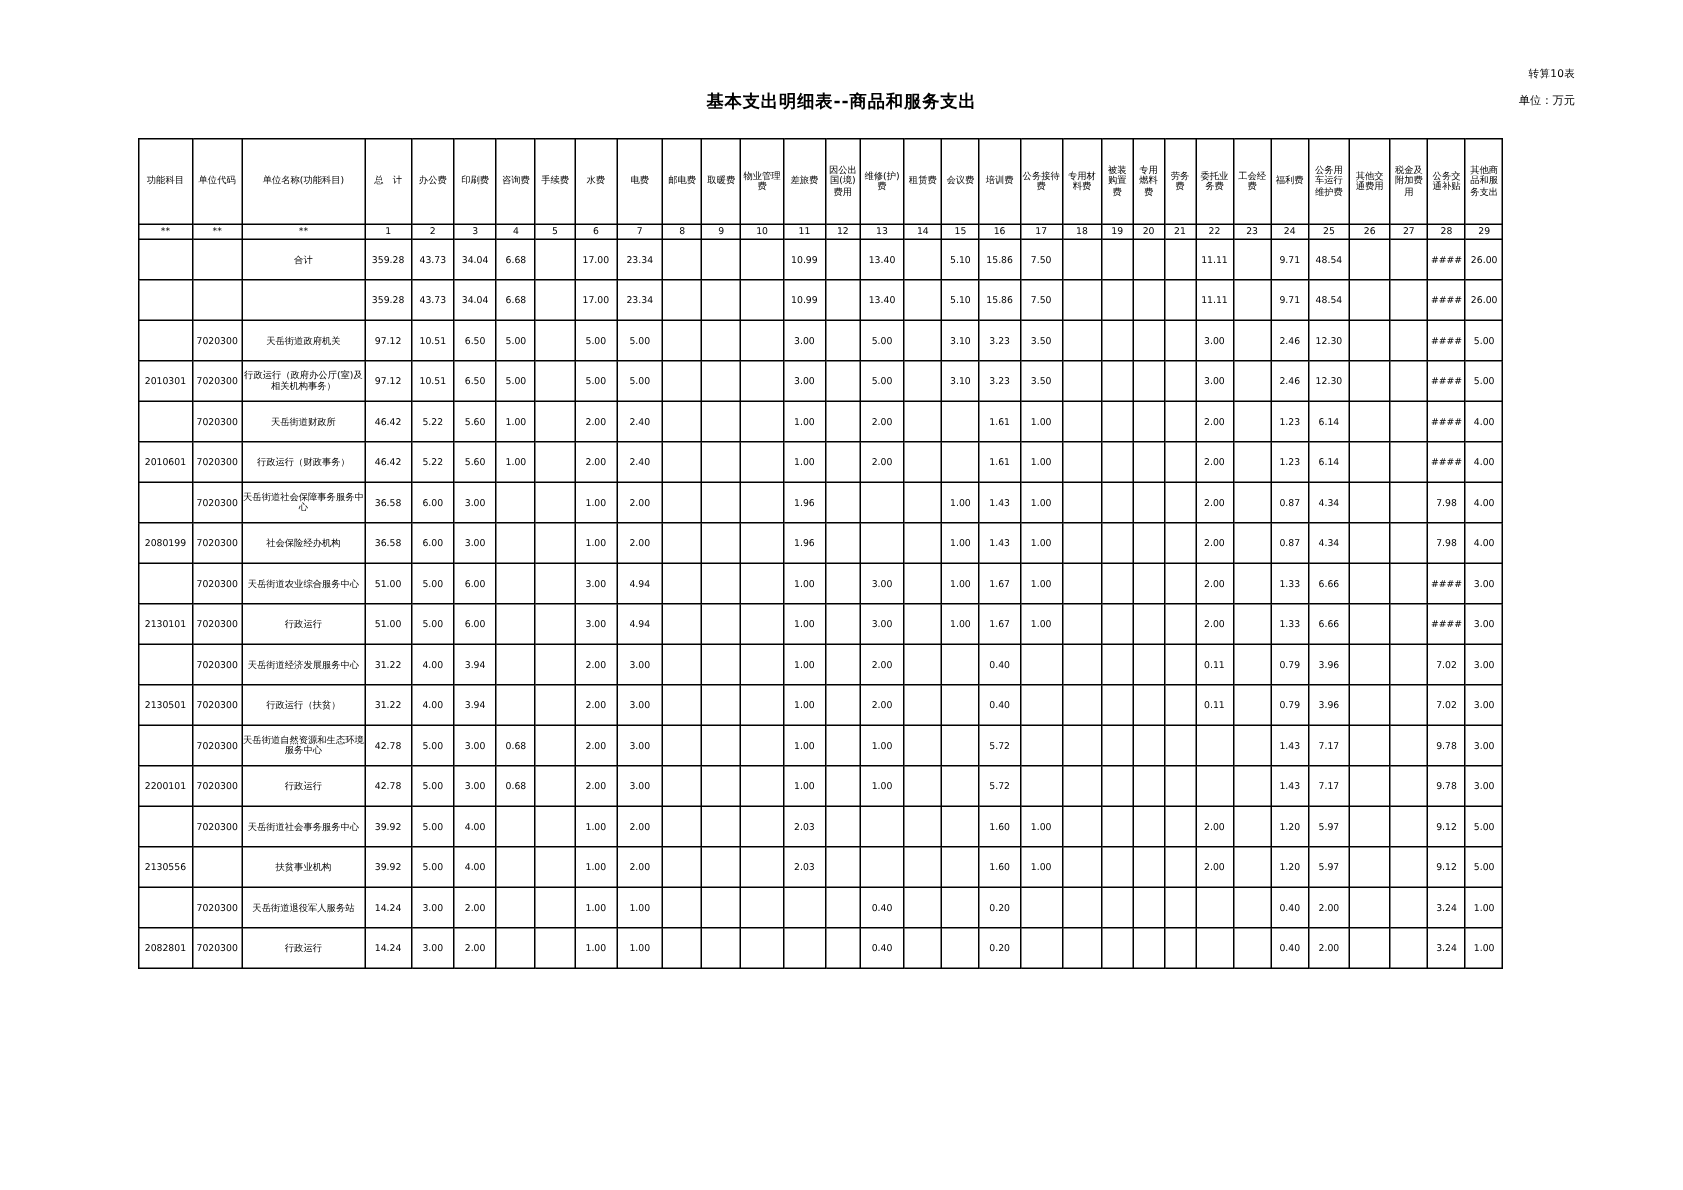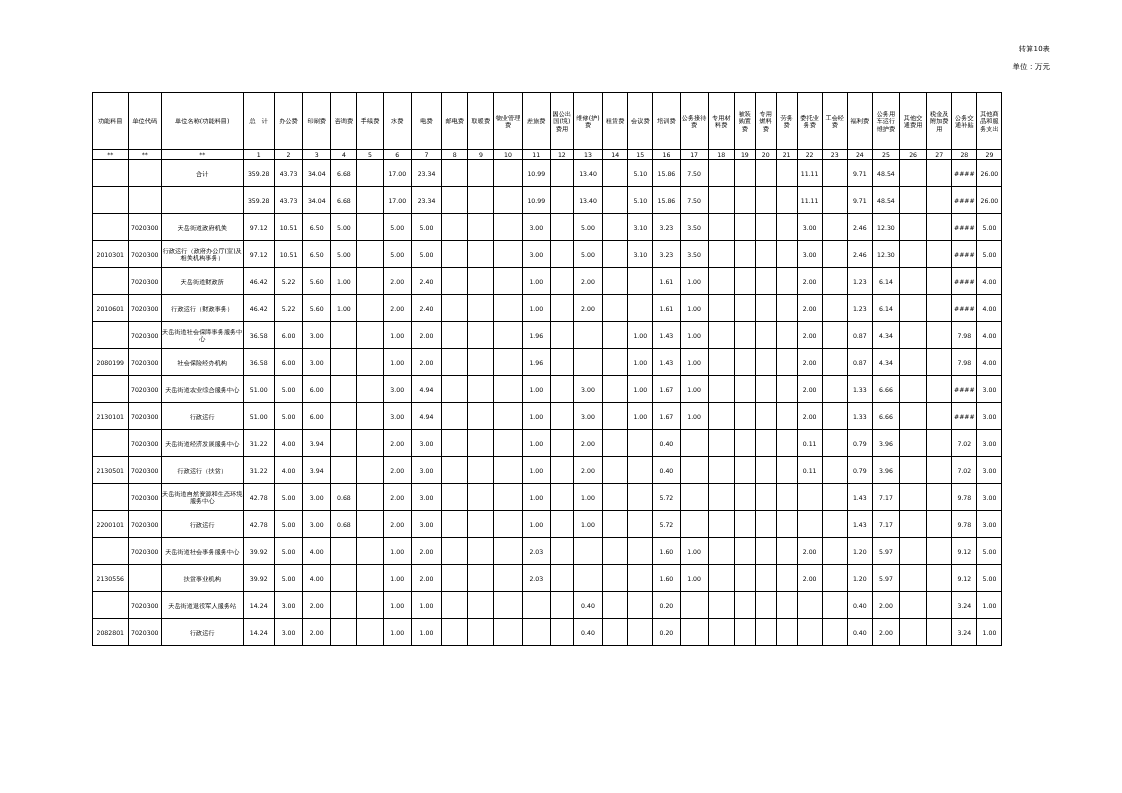--- a/index.html
+++ b/index.html
@@ -83,20 +83,21 @@
   td.code {
     font-size: 6.4px;
   }
 </style>
 </head>
 <body>
 
 <div class="page">
 
   <div class="form-no">转算10表</div>
+  <div class="doc-title">基本支出明细表--商品和服务支出</div>
   <div class="unit-note">单位：万元</div>
 
   <table class="main">
     <colgroup>
       <col style="width:34px">
       <col style="width:32px">
       <col style="width:78px">
       <col style="width:30px">
       <col style="width:27px">
       <col style="width:27px">

